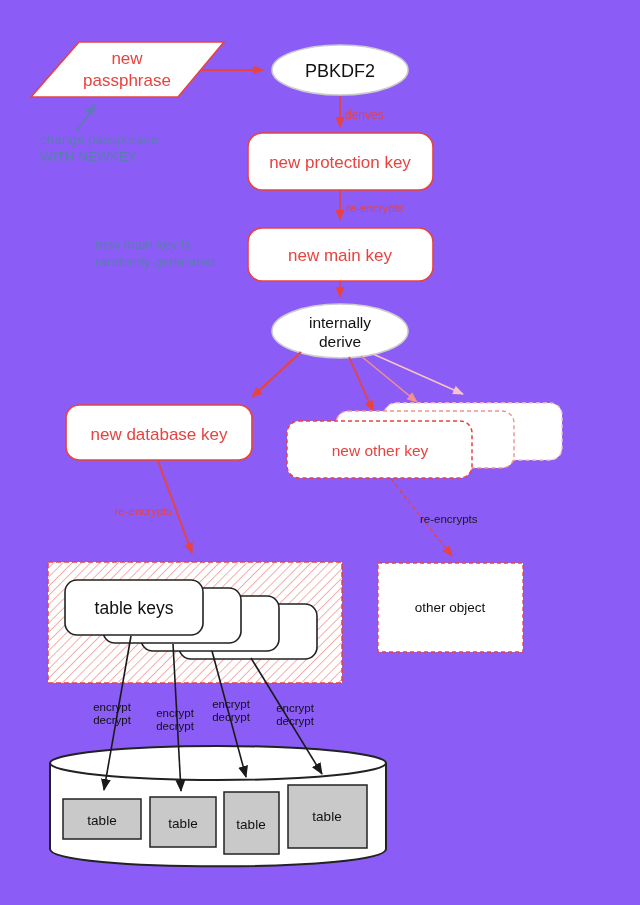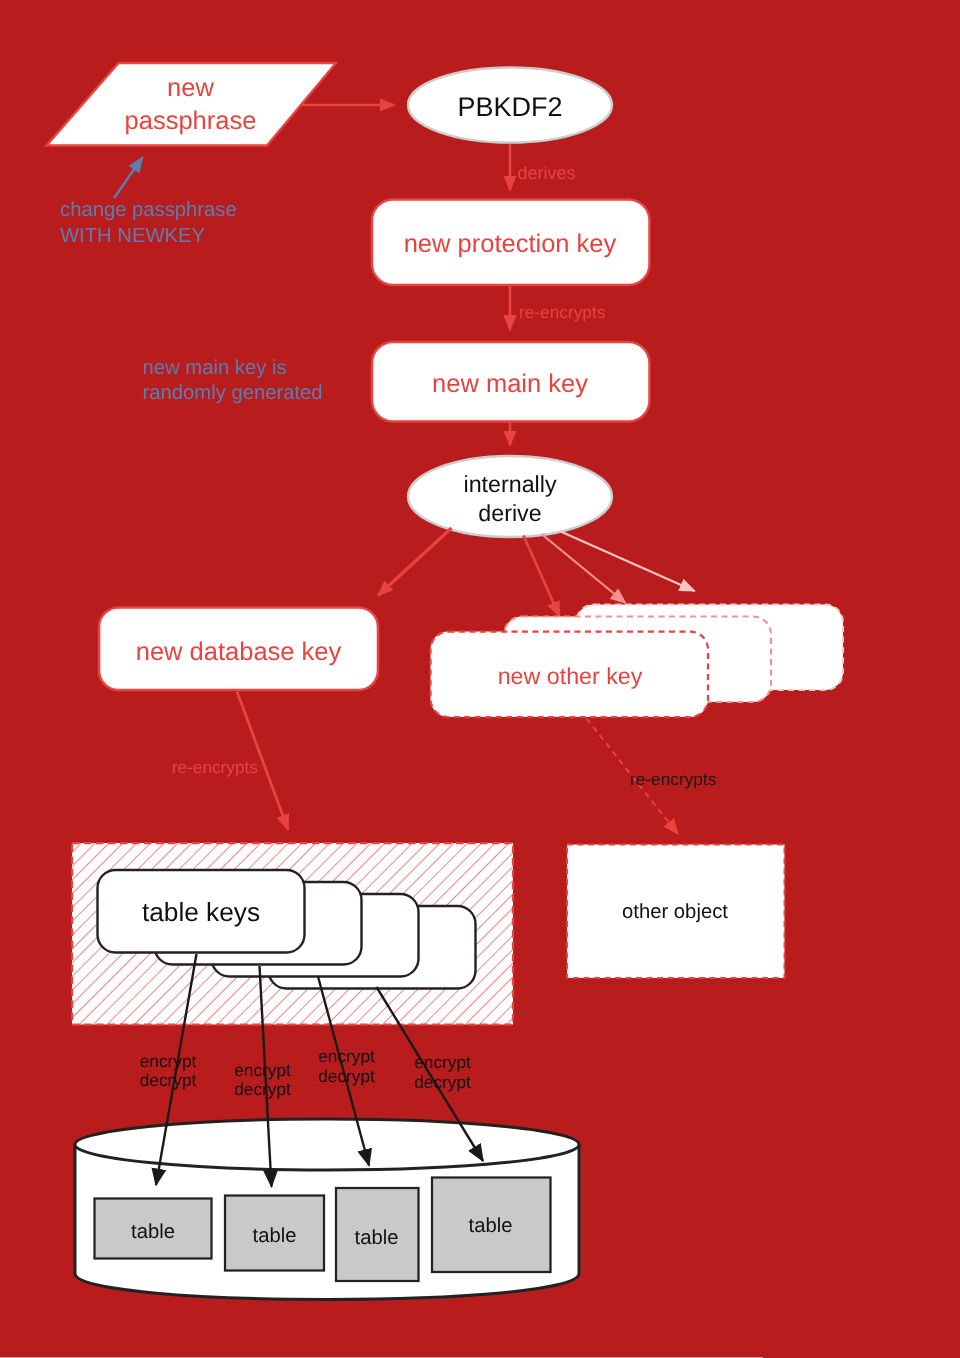--- a/index.html
+++ b/index.html
@@ -1,16 +1,16 @@
 <!DOCTYPE html>
 <html><head>
 <meta charset="utf-8">
 <style>
   html,body{margin:0;padding:0;background:#ffffff;}
-  .stage{width:640px;height:905px;position:relative;background:#b91c1c;overflow:hidden;}
+  .stage{width:640px;height:905px;position:relative;background:#8b5cf6;overflow:hidden;}
   svg text{font-family:"Liberation Sans","DejaVu Sans",sans-serif;}
   .node-label{font-size:17px;}
   .small-label{font-size:11.5px;}
   .mid-label{font-size:13.5px;}
 </style>
 </head>
 <body>
 
 <div class="stage">
 <svg width="640" height="905" viewBox="0 0 640 905" xmlns="http://www.w3.org/2000/svg">

